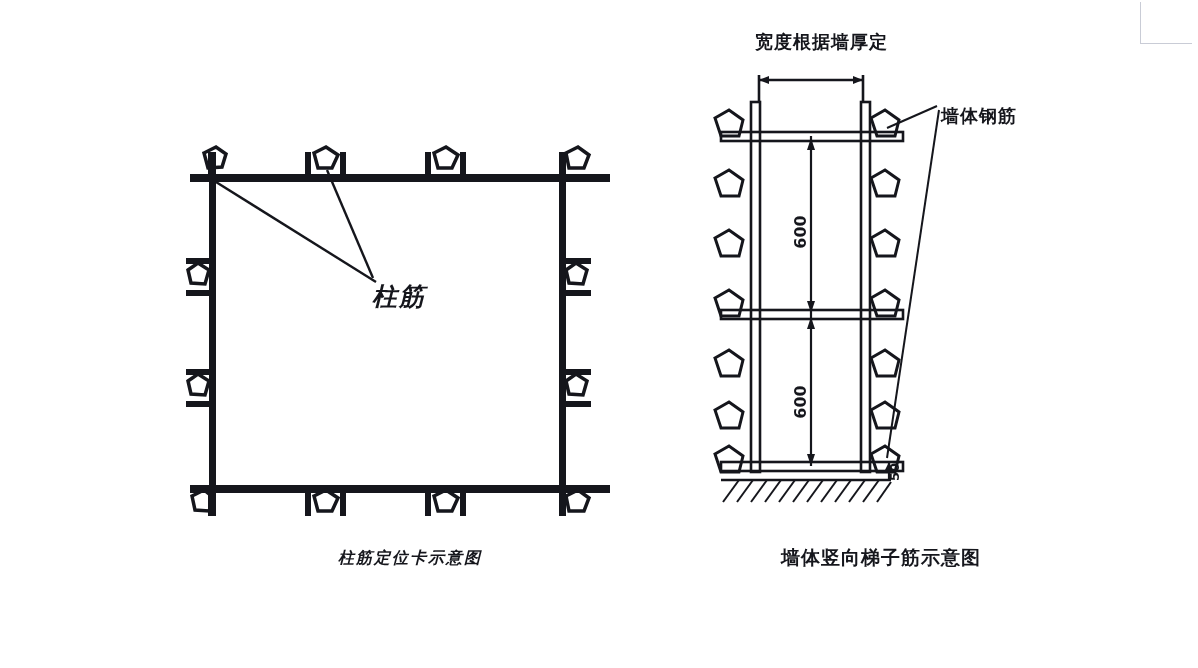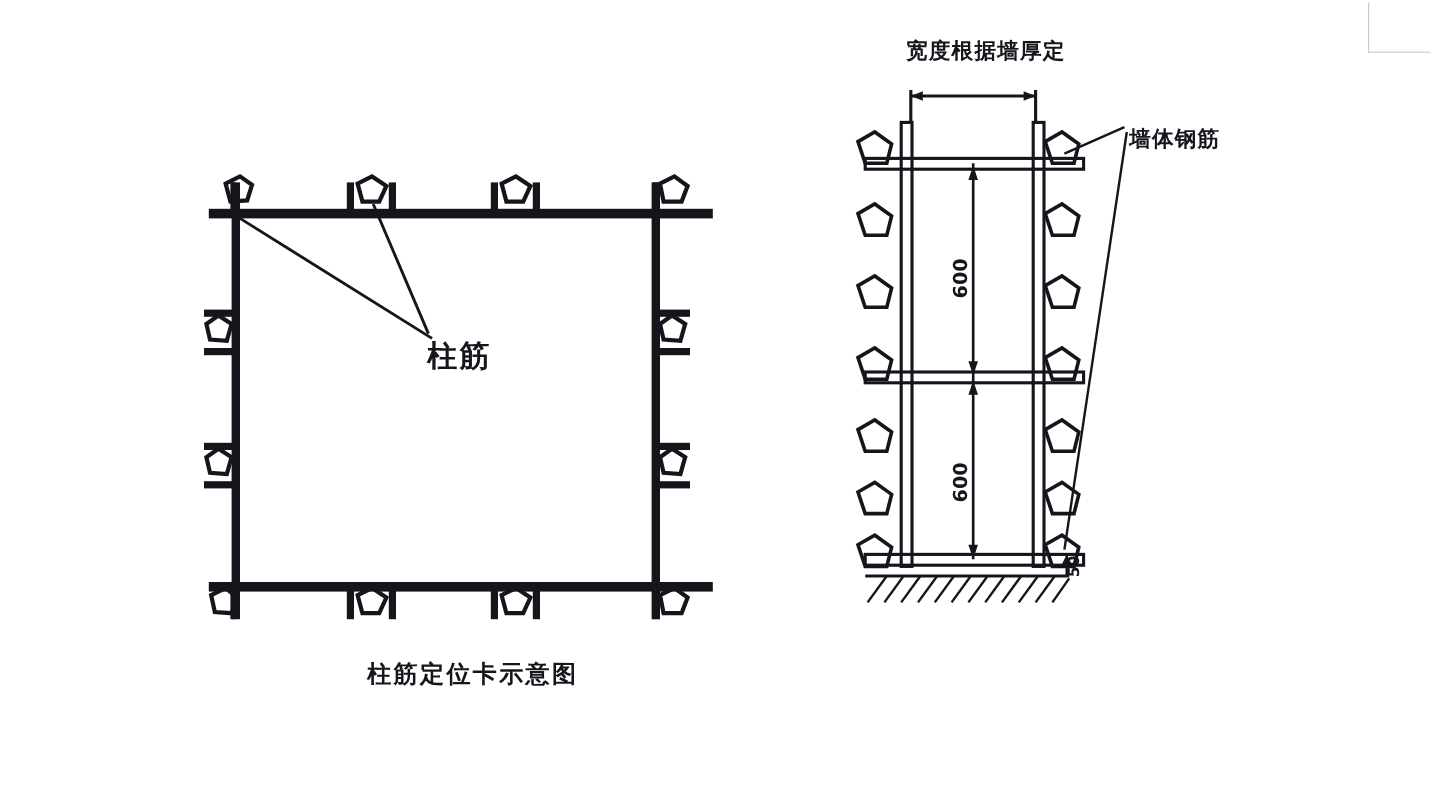--- a/index.html
+++ b/index.html
@@ -27,37 +27,38 @@
     width: 52px;
     height: 42px;
     border-left: 1px solid #c9ccd6;
     border-bottom: 1px solid #c9ccd6;
     box-sizing: border-box;
   }
   .fig {
     position: absolute;
   }
   #fig-column {
-    left: 164px;
+    left: 180px;
     top: 130px;
     width: 460px;
     height: 470px;
+    font-style: italic;
   }
   #fig-wall {
     left: 691px;
     top: 10px;
     width: 380px;
     height: 590px;
   }
   svg { display: block; overflow: visible; }
   .cap {
     position: absolute;
     width: 100%;
     text-align: center;
-    font-size: 20px;
+    font-size: 16px;
     font-weight: 700;
     letter-spacing: 2px;
     color: #15161c;
     font-family: "DejaVu Sans", "Liberation Sans", sans-serif;
   }
   #cap-column { left: 0; top: 418px; }
   #cap-wall   { left: 0; top: 535px; font-size: 19px; letter-spacing: 1px; }
   .svg-label {
     font-family: "DejaVu Sans", "Liberation Sans", sans-serif;
     font-weight: 700;
@@ -236,15 +237,16 @@
       </g>
       <text class="svg-label" x="208" y="462" font-size="13" text-anchor="middle" transform="rotate(-90 208 462)">50</text>
 
       <g>
         <line x1="196" y1="118" x2="246" y2="96" stroke="#15161c" stroke-width="2"></line>
         <line x1="196" y1="448" x2="248" y2="100" stroke="#15161c" stroke-width="2"></line>
       </g>
       <text class="svg-label" x="250" y="112" font-size="18" letter-spacing="1">墙体钢筋</text>
     </svg>
 
+    <div class="cap" id="cap-wall">墙体竖向梯子筋示意图</div>
   </div>
 
 </div>
 
 </body></html>

